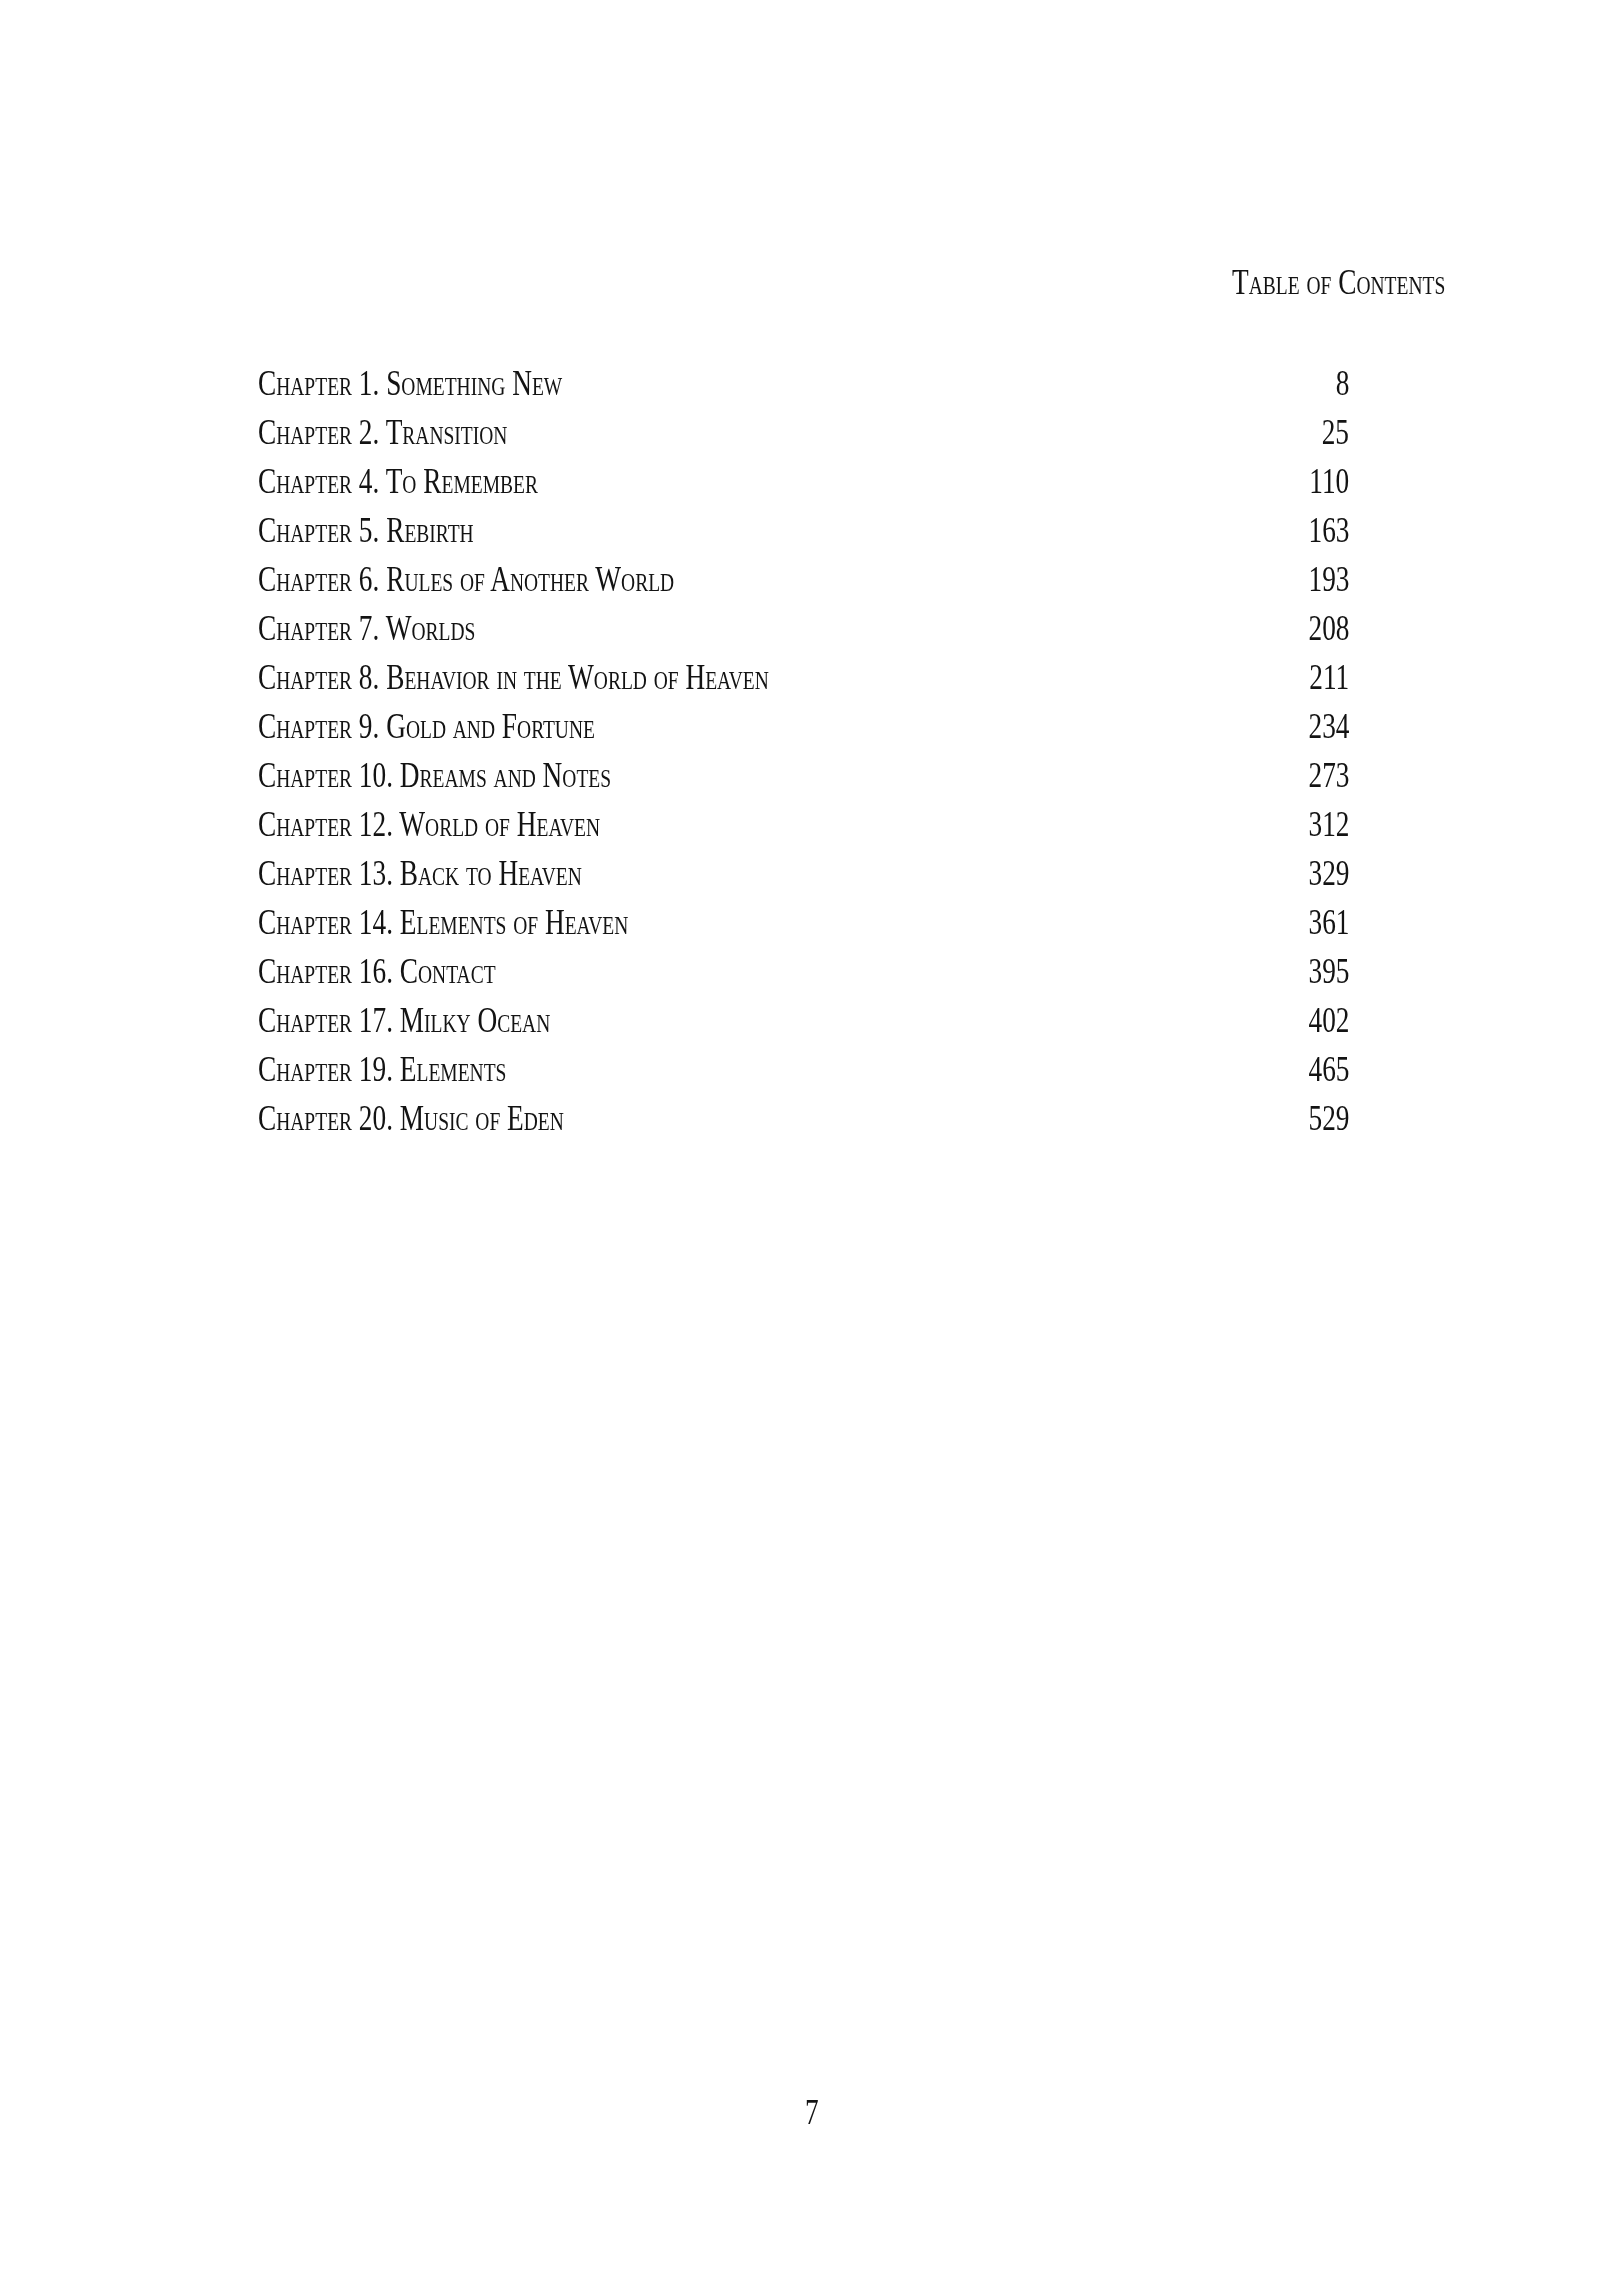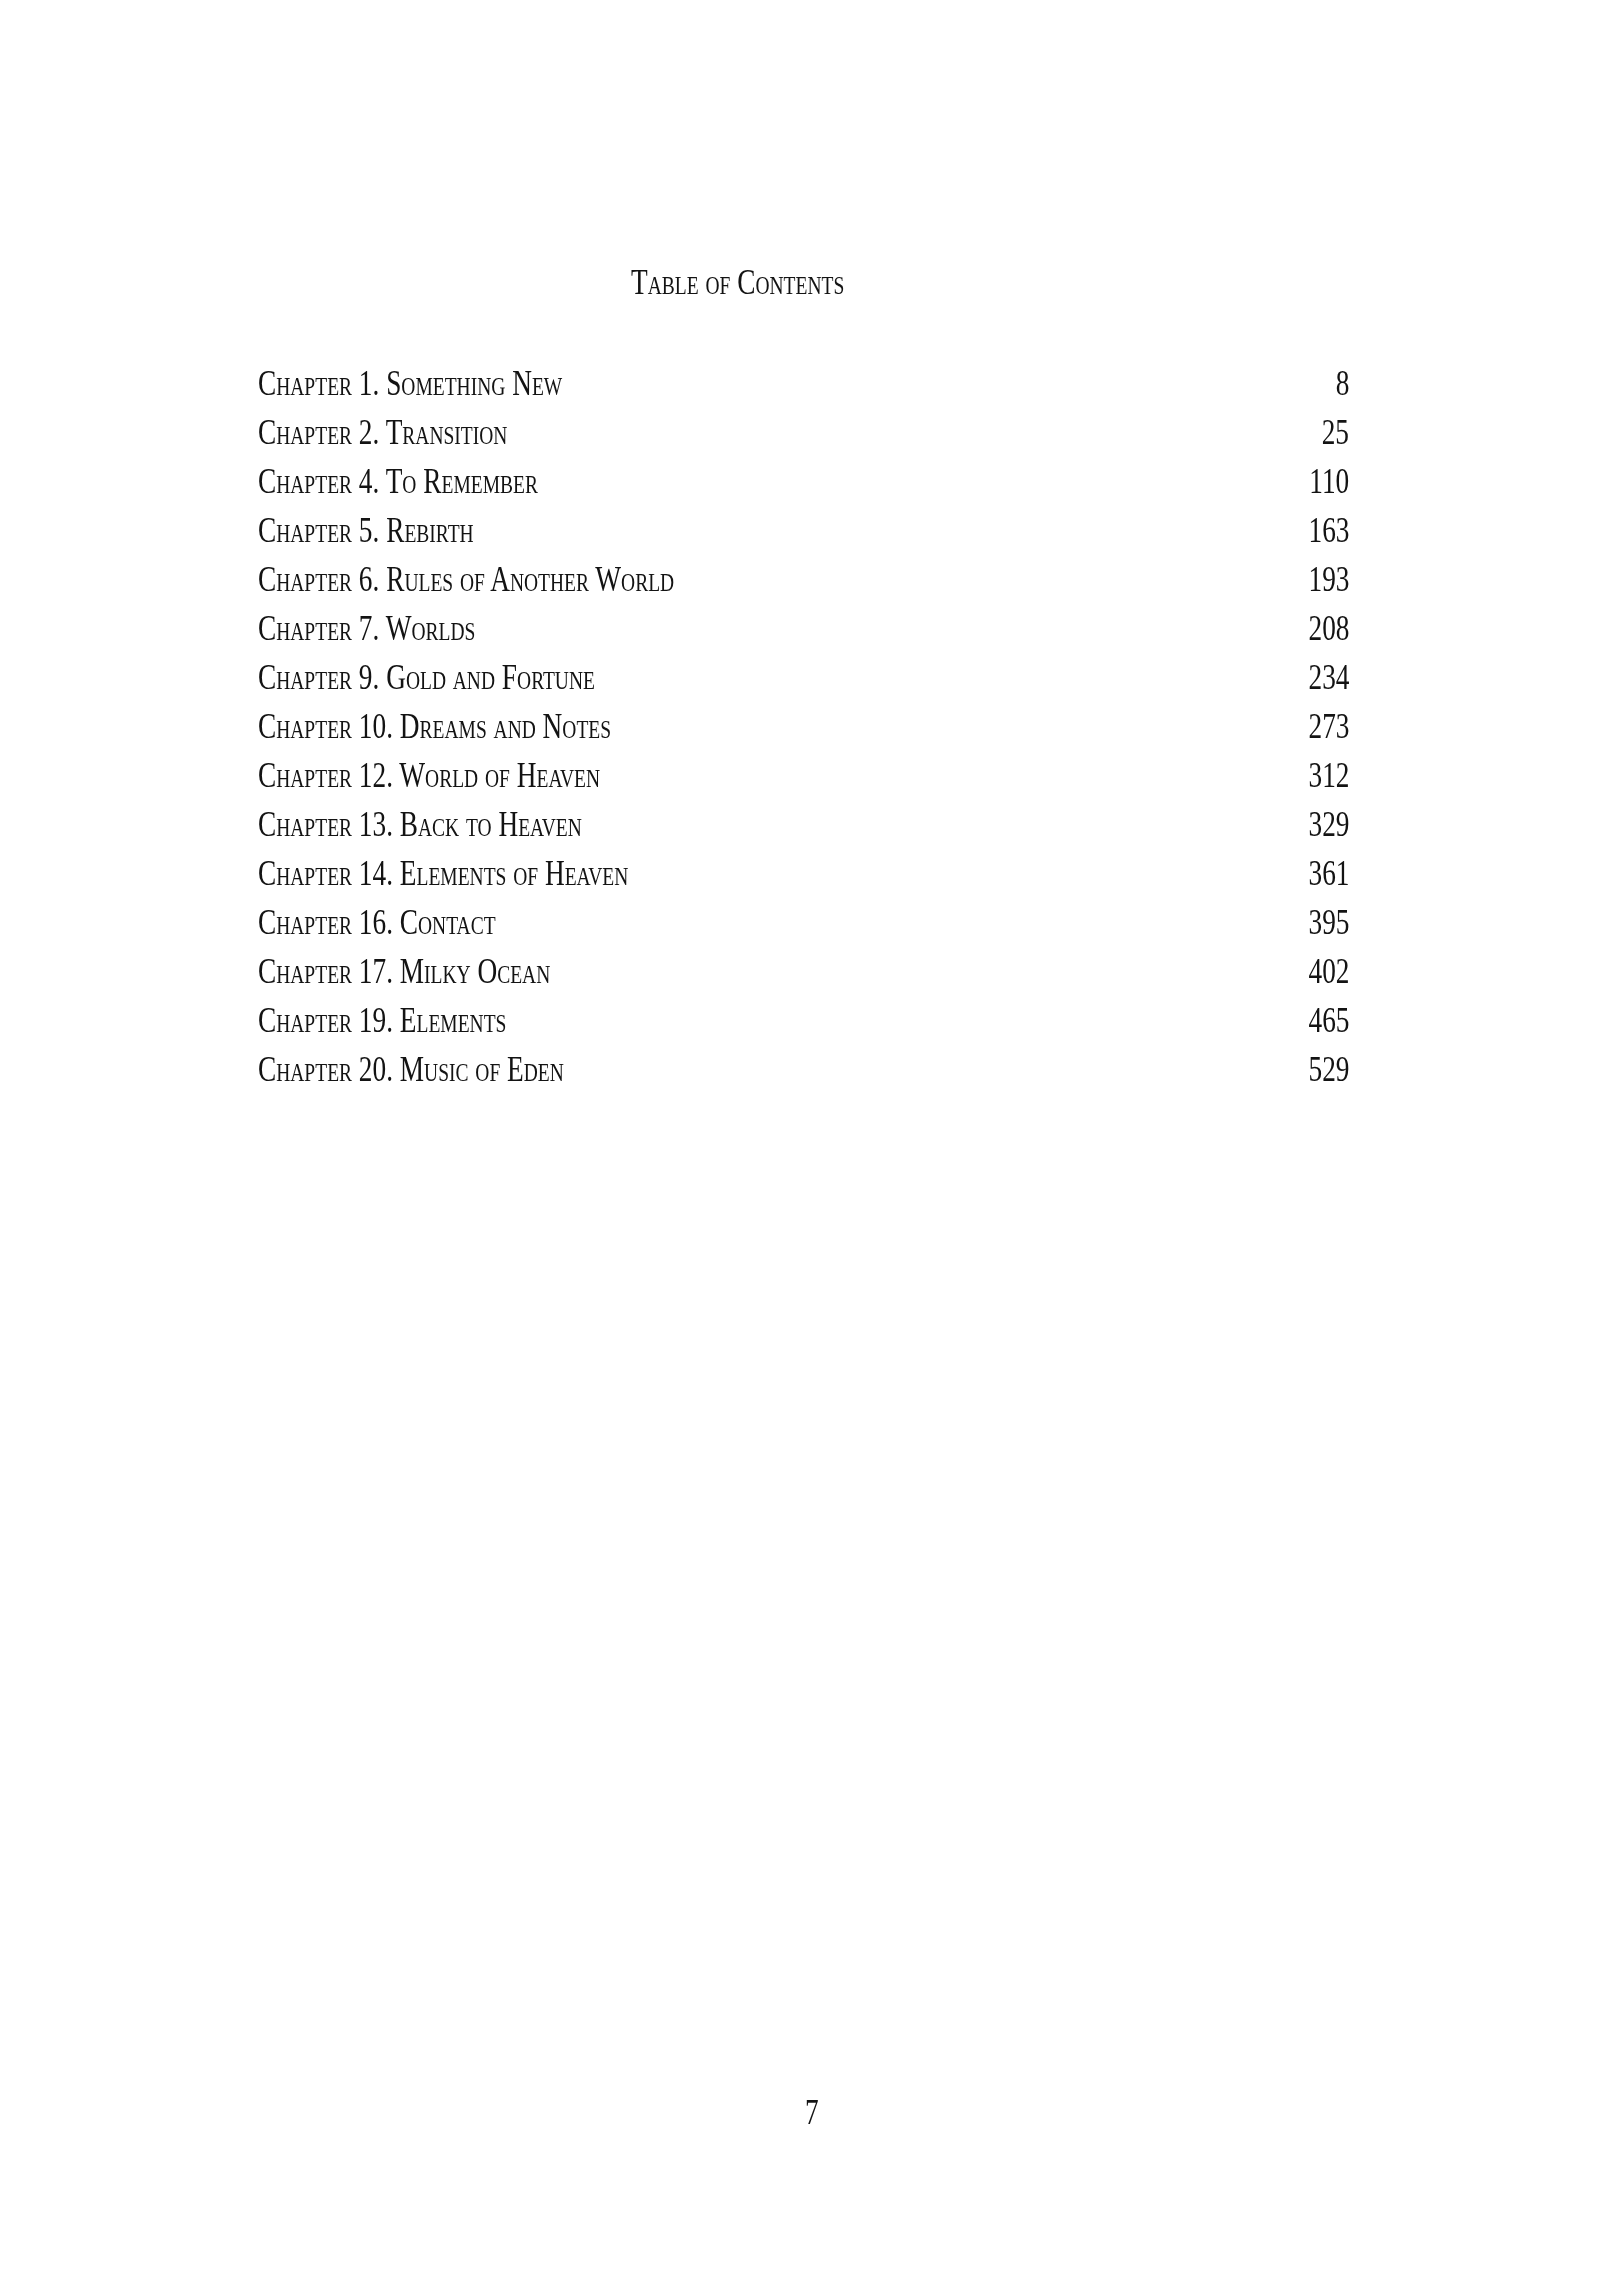--- a/index.html
+++ b/index.html
@@ -16,21 +16,21 @@
     height: 2295px;
     background: var(--bg-color, #ffffff);
     color: var(--text-color, #131313);
     overflow: hidden;
   }
   .doc-title {
     position: absolute;
     top: 266px;
     left: 0;
     width: 1475px;
-    text-align: center;
+    text-align: right;
     font-size: 35px;
     line-height: 34px;
     font-variant: small-caps;
     white-space: nowrap;
   }
   .doc-title .squeeze-c {
     display: inline-block;
     transform: scaleX(0.78);
     transform-origin: center center;
   }
@@ -109,20 +109,24 @@
       <div class="toc-row">
         <span class="toc-label">Chapter 6. Rules of Another World</span>
         <span class="toc-page">193</span>
       </div>
 
       <div class="toc-row">
         <span class="toc-label">Chapter 7. Worlds</span>
         <span class="toc-page">208</span>
       </div>
 
+      <div class="toc-row">
+        <span class="toc-label">Chapter 8. Behavior in the World of Heaven</span>
+        <span class="toc-page">211</span>
+      </div>
 
       <div class="toc-row">
         <span class="toc-label">Chapter 9. Gold and Fortune</span>
         <span class="toc-page">234</span>
       </div>
 
       <div class="toc-row">
         <span class="toc-label">Chapter 10. Dreams and Notes</span>
         <span class="toc-page">273</span>
       </div>

